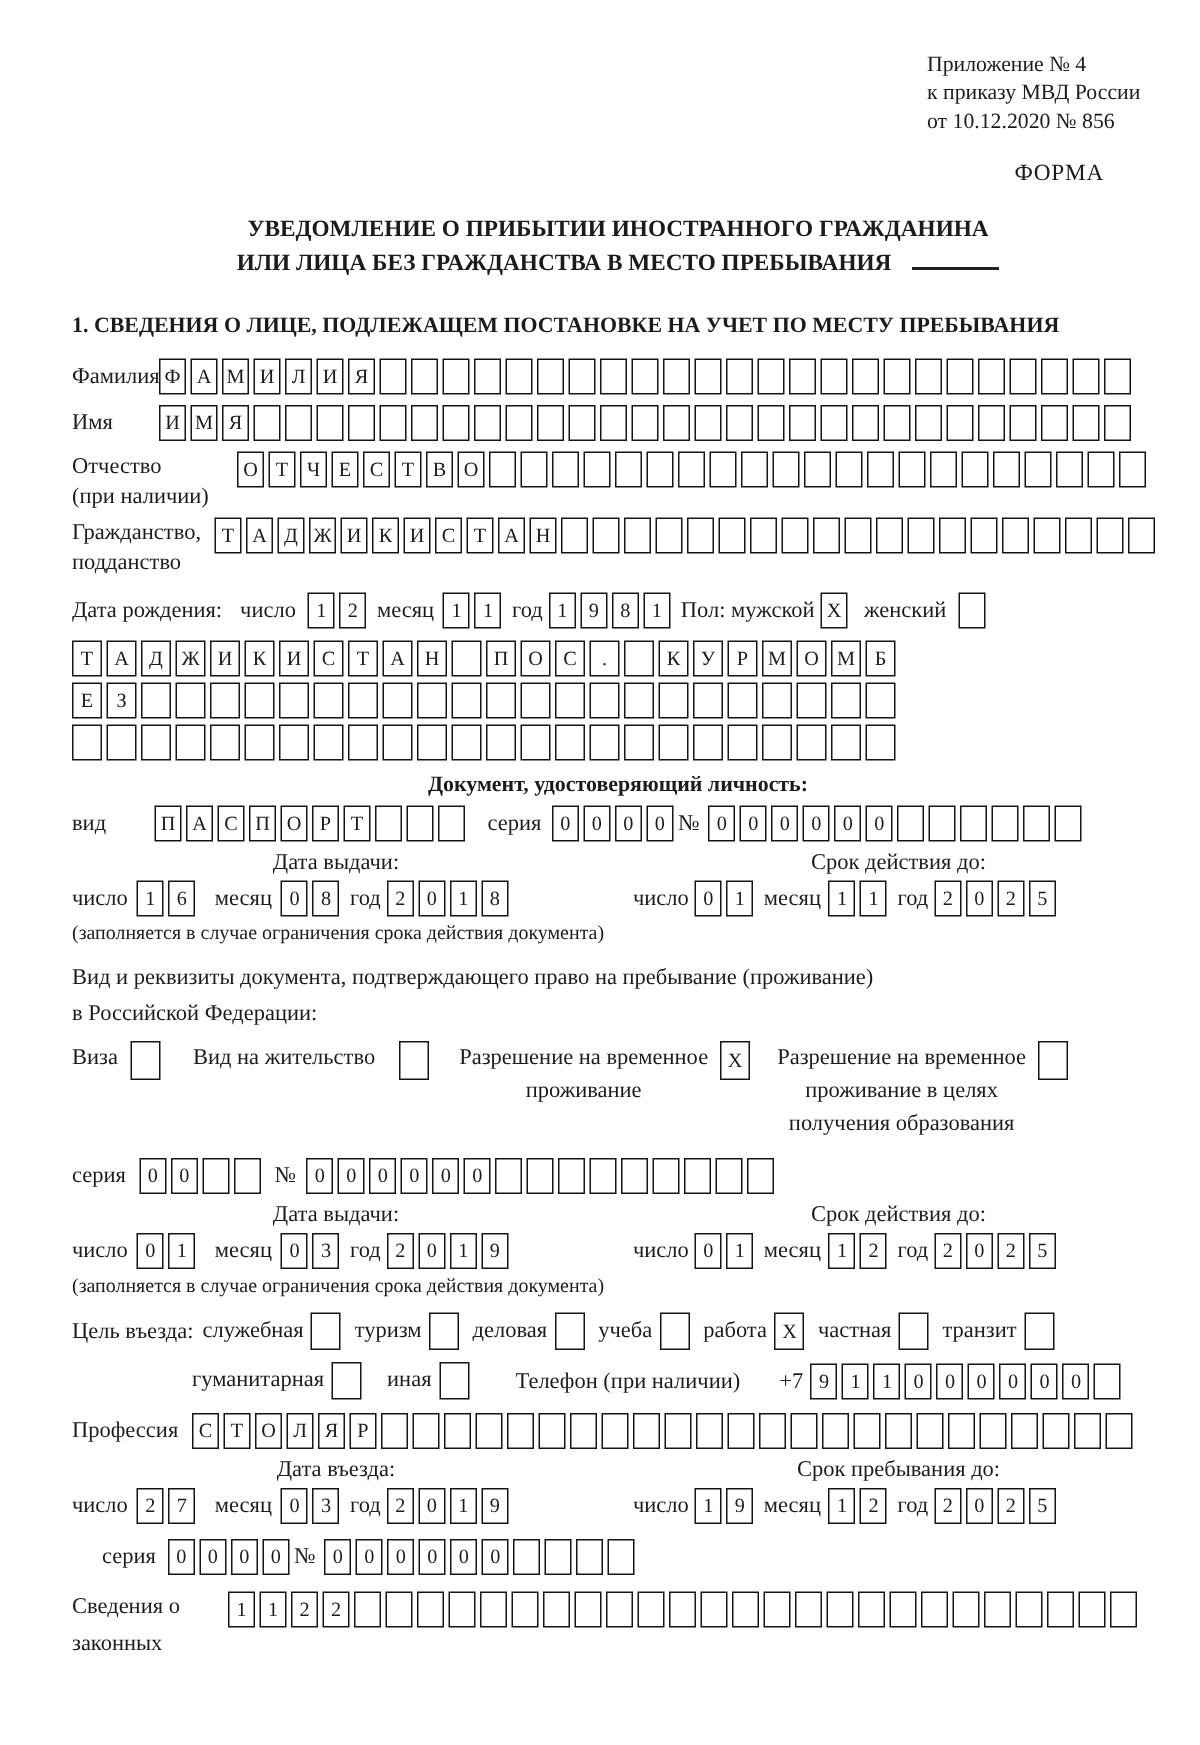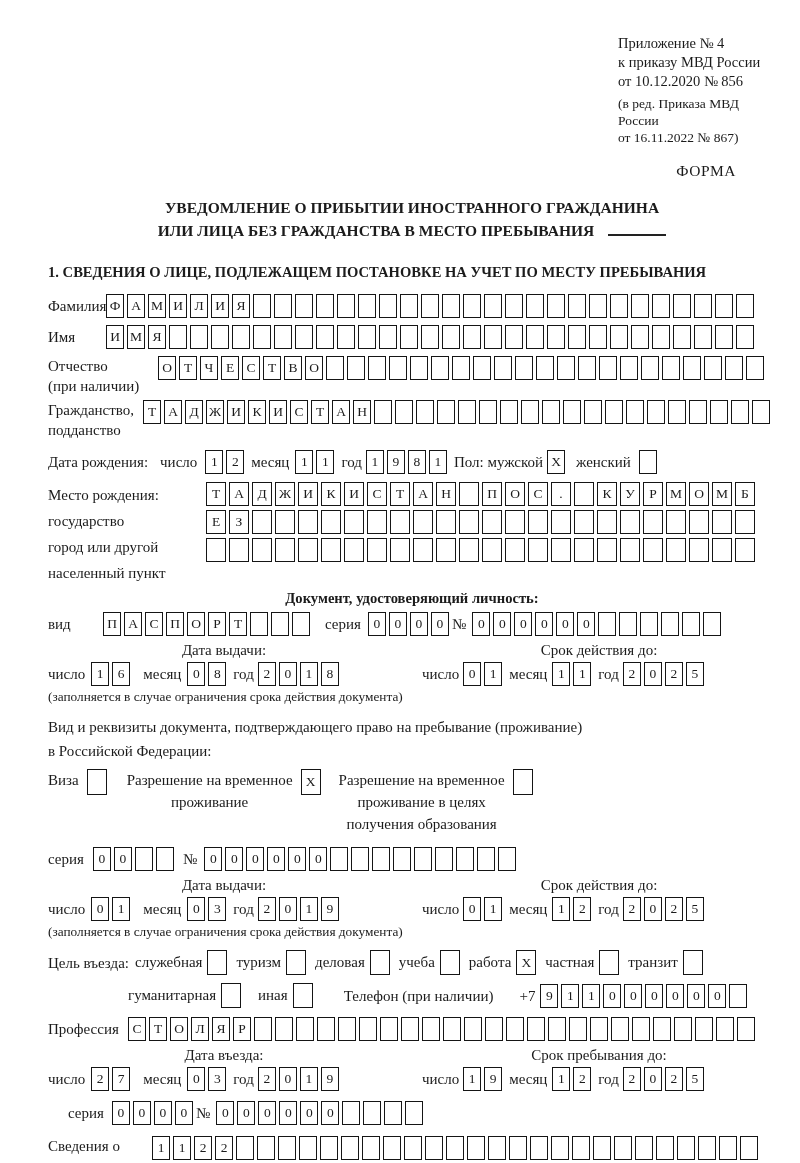--- a/index.html
+++ b/index.html
@@ -66,24 +66,20 @@
 </head>
 <body>
 
 <div class="page">
 
   <div class="annex">
     <div>Приложение № 4</div>
     <div>к приказу МВД России</div>
     <div>от 10.12.2020 № 856</div>
   </div>
-  <div class="edition">
-    <div>(в ред. Приказа МВД России</div>
-    <div>от 16.11.2022 № 867)</div>
-  </div>
   <div class="forma">ФОРМА</div>
 
   <div class="title">
     <div>УВЕДОМЛЕНИЕ О ПРИБЫТИИ ИНОСТРАННОГО ГРАЖДАНИНА</div>
     <div><span>ИЛИ ЛИЦА БЕЗ ГРАЖДАНСТВА В МЕСТО ПРЕБЫВАНИЯ</span><span class="uline"></span></div>
   </div>
 
   <div class="section">1. СВЕДЕНИЯ О ЛИЦЕ, ПОДЛЕЖАЩЕМ ПОСТАНОВКЕ НА УЧЕТ ПО МЕСТУ ПРЕБЫВАНИЯ</div>
 
   <div class="frow" style="margin-top:13px;">
@@ -260,26 +256,20 @@
     <span class="boxrow ml4">
         <span class="cell">X</span>
       </span>
     <span class="lbl" style="margin-left:8px;margin-right:8px;">женский</span>
     <span class="boxrow">
         <span class="cell"></span>
       </span>
   </div>
 
   <div class="frow" style="margin-top:8px;">
-    <span class="lblblock w158" style="line-height:26px;">
-      <div>Место рождения:</div>
-      <div>государство</div>
-      <div>город или другой</div>
-      <div>населенный пункт</div>
-    </span>
     <span class="stack">
       <span class="boxrow w20">
           <span class="cell">Т</span>
           <span class="cell">А</span>
           <span class="cell">Д</span>
           <span class="cell">Ж</span>
           <span class="cell">И</span>
           <span class="cell">К</span>
           <span class="cell">И</span>
           <span class="cell">С</span>
@@ -446,20 +436,26 @@
     <div>в Российской Федерации:</div>
   </div>
 
   <div class="cbrow">
     <span class="cbgroup">
       <span class="cbtext">Виза</span>
       <span class="boxrow cb">
           <span class="cell"></span>
         </span>
     </span>
+    <span class="cbgroup" style="margin-left:22px;">
+      <span class="cbtext">Вид на жительство</span>
+      <span class="boxrow cb" style="margin-left:16px;">
+          <span class="cell"></span>
+        </span>
+    </span>
     <span class="cbgroup" style="margin-left:20px;">
       <span class="cbtext center">
         <div>Разрешение на временное</div>
         <div>проживание</div>
       </span>
       <span class="boxrow cb">
           <span class="cell">X</span>
         </span>
     </span>
     <span class="cbgroup" style="margin-left:18px;">

